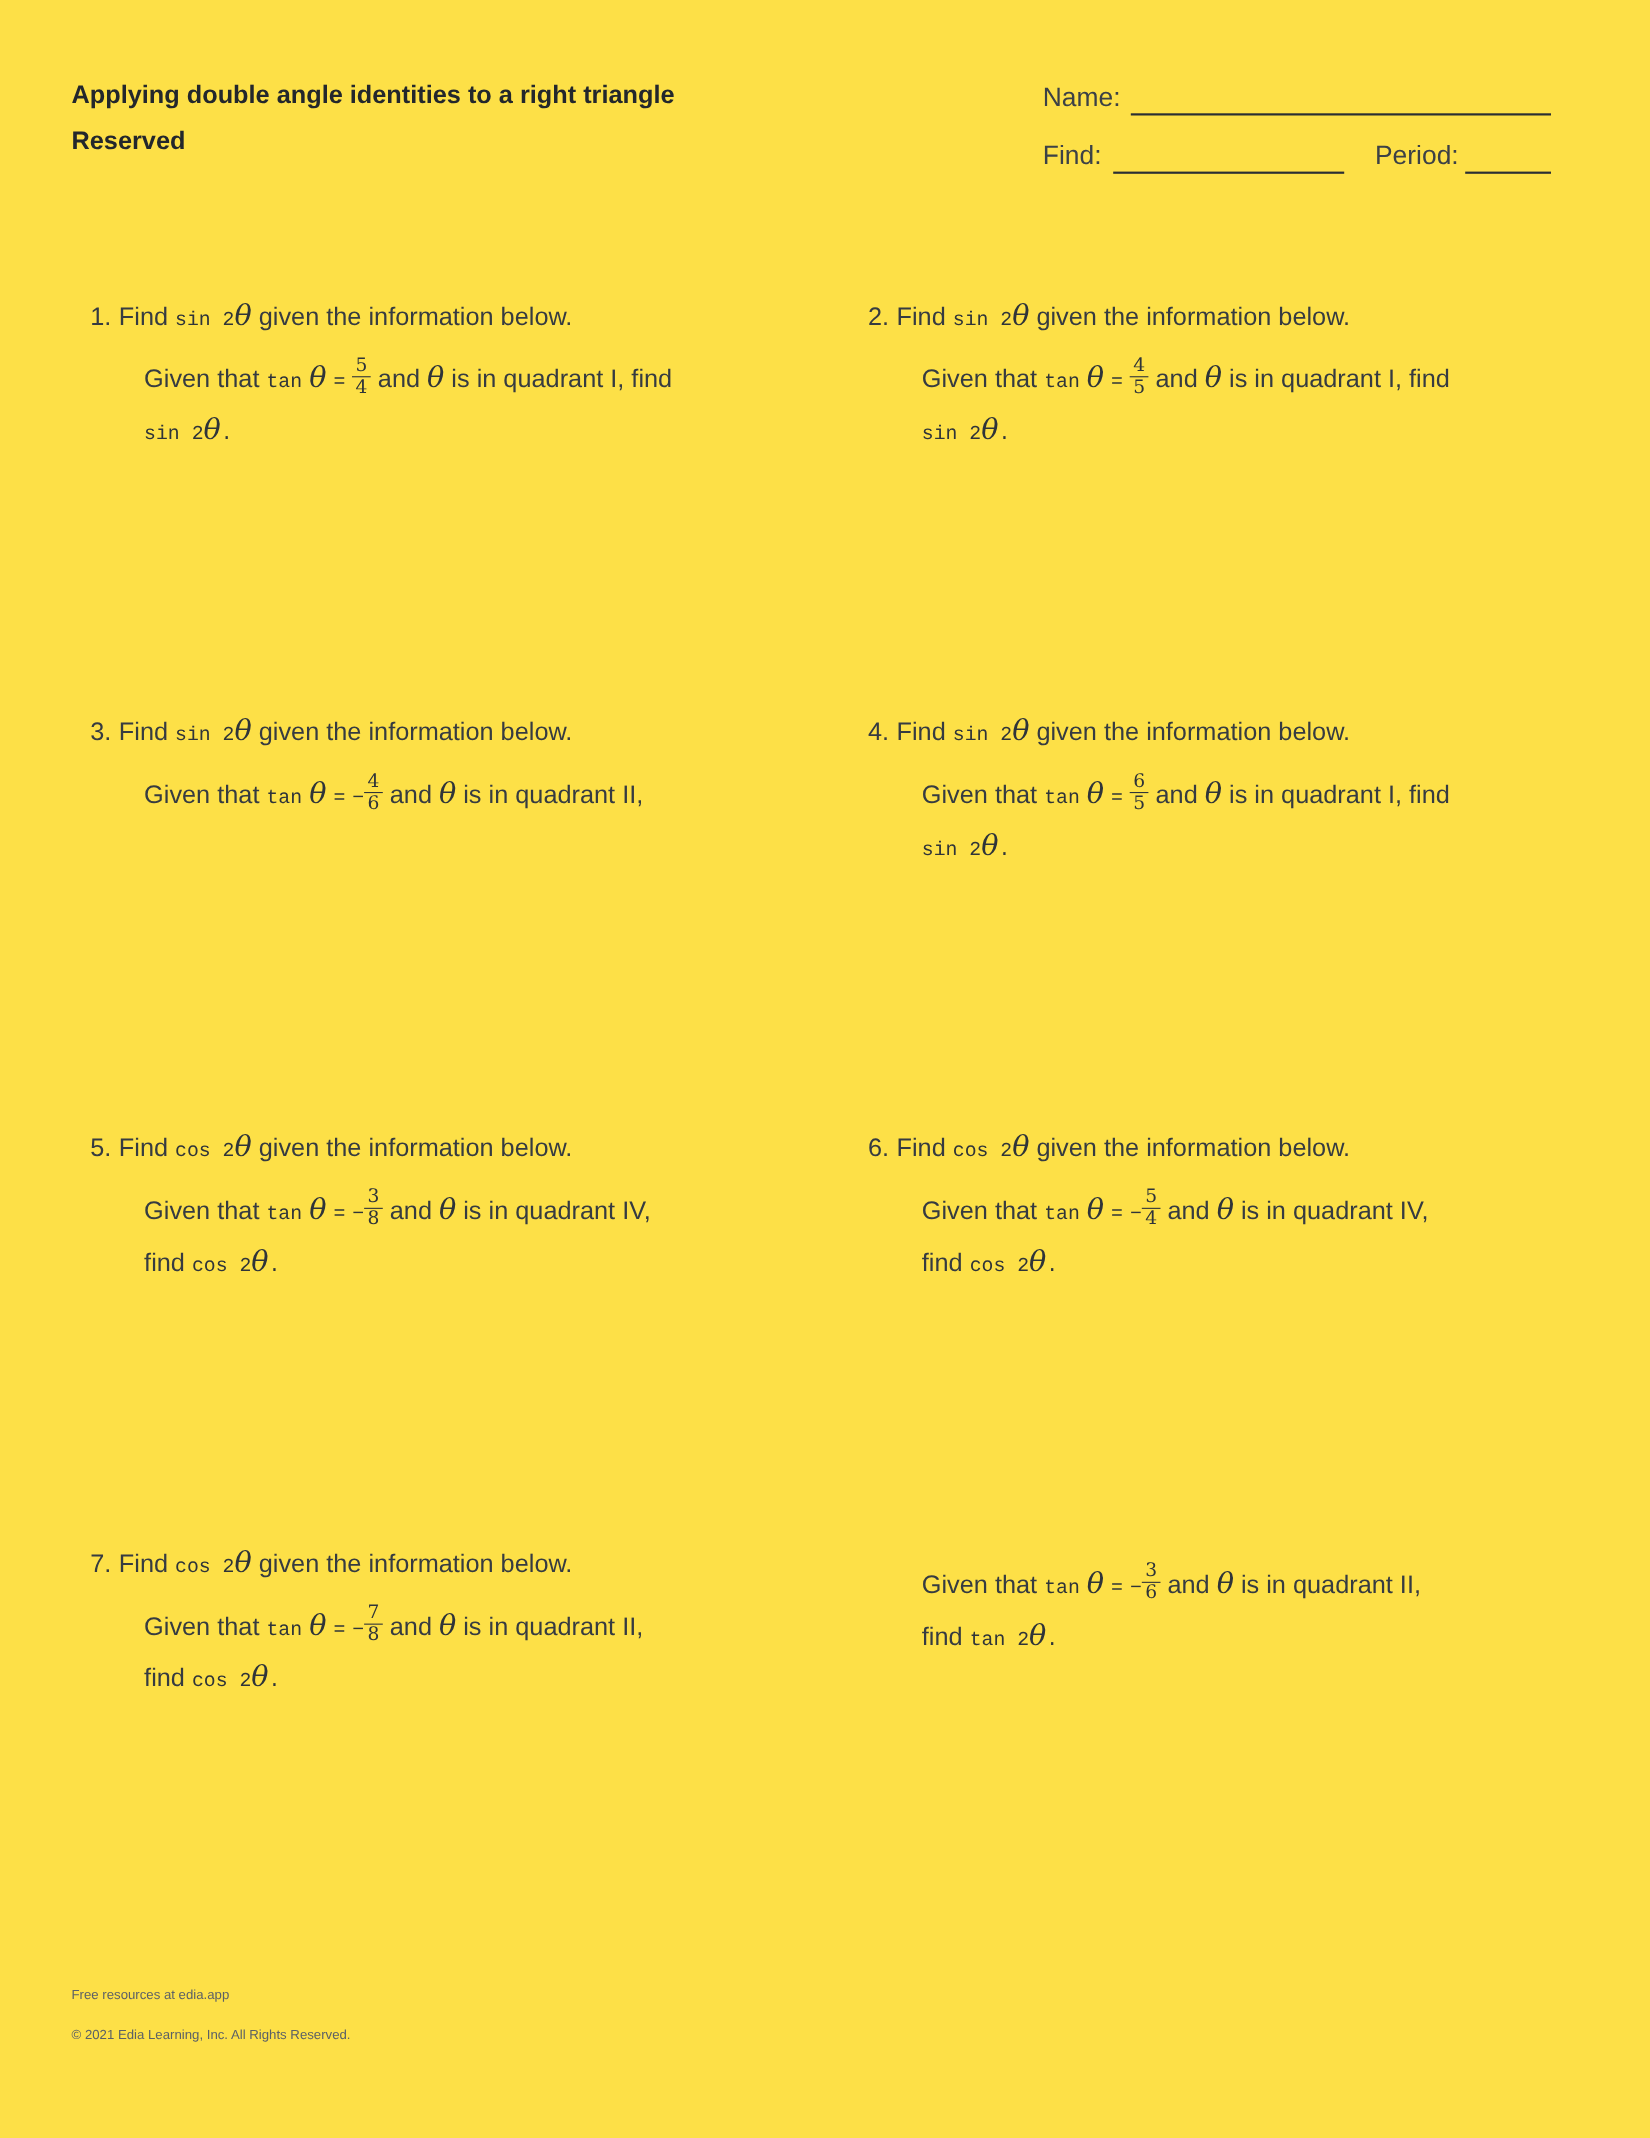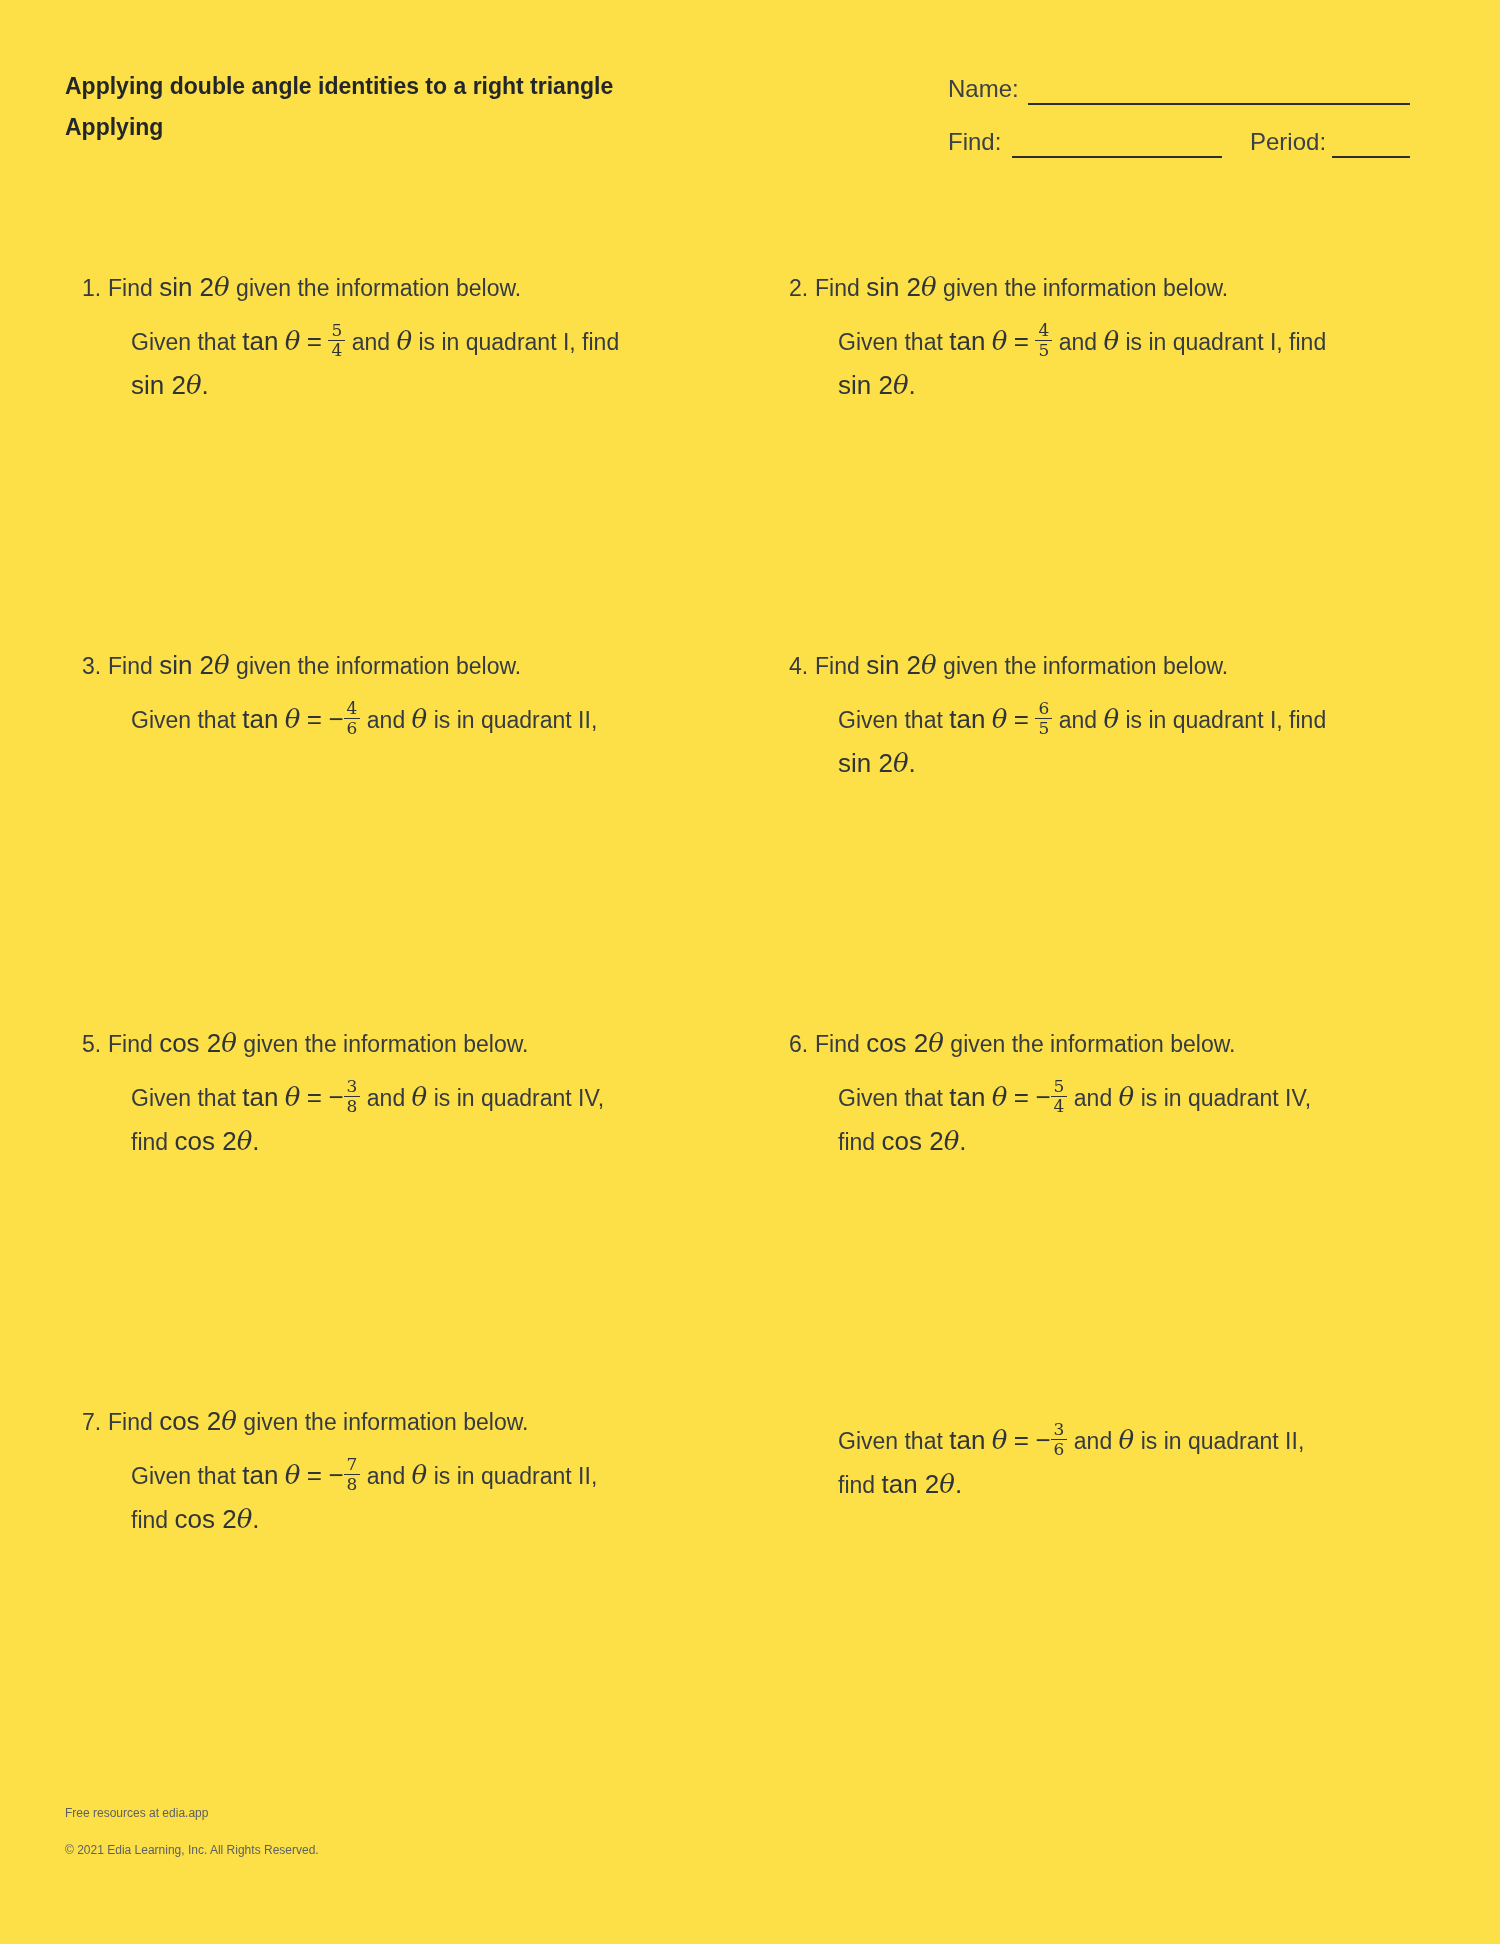--- a/index.html
+++ b/index.html
@@ -45,22 +45,22 @@
     min-width:26px;
   }
   .p-body {
     margin-left:49px;
     margin-top:12px;
     font-size:23px;
   }
   .p-line1 { line-height:48px; white-space:nowrap; }
   .p-line2 { line-height:38px; white-space:nowrap; }
   .mrm {
-    font-family:Liberation Sans, sans-serif;
-    font-size:26px;
+    font-family:Liberation Mono, monospace;
+    font-size:18px;
     color:#2f3439;
   }
   .mit {
     font-family:"DejaVu Serif", serif;
     font-style:italic;
     font-size:26px;
     color:#2f3439;
   }
   .frac {
     display:inline-flex;
@@ -85,21 +85,21 @@
     color:#5c6166;
   }
 </style>
 </head>
 <body>
 
 <div class="page">
 
   <div class="title">
     <div>Applying double angle identities to a right triangle</div>
-    <div>Applying</div>
+    <div>Reserved</div>
   </div>
 
   <span class="hlabel" style="left:948px; top:75px;">Name:</span>
   <div class="blank" style="left:1028px; top:103px; width:382px;"></div>
 
   <span class="hlabel" style="left:948px; top:128px;">Find:</span>
   <div class="blank" style="left:1012px; top:156px; width:210px;"></div>
 
   <span class="hlabel" style="left:1250px; top:128px;">Period:</span>
   <div class="blank" style="left:1332px; top:156px; width:78px;"></div>

